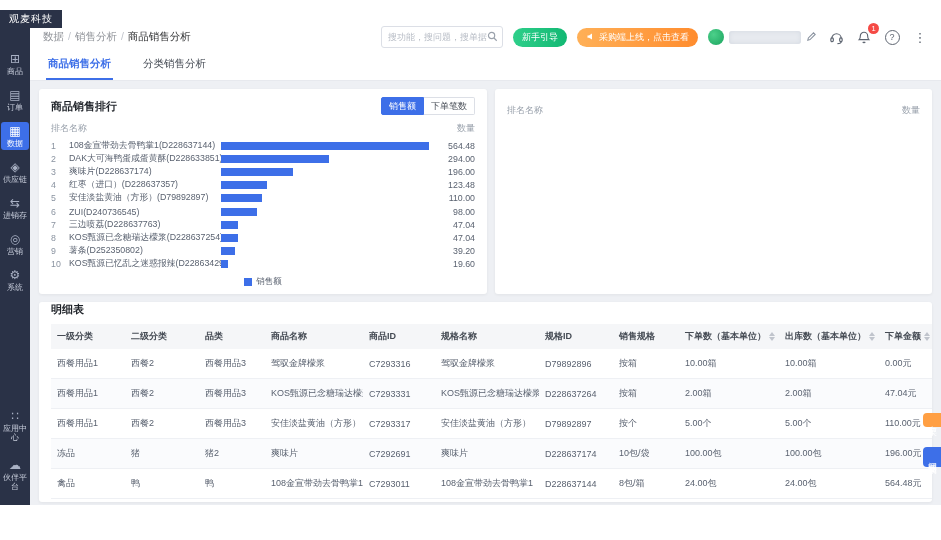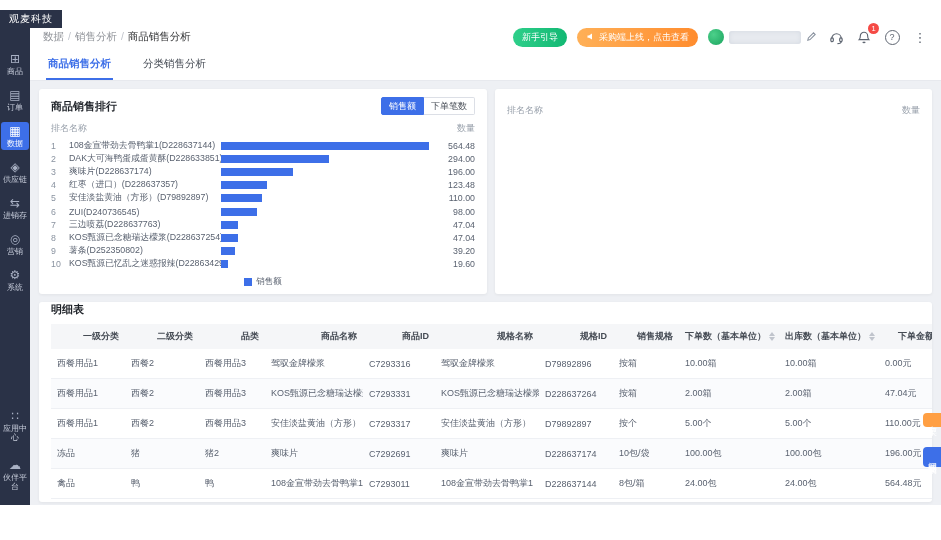--- a/index.html
+++ b/index.html
@@ -85,21 +85,21 @@
   .crow .bar{height:8px;background:#3D6FE8;}
   .crow .val{width:46px;text-align:right;}
   .legend{display:flex;justify-content:center;align-items:center;gap:4px;margin-top:5px;
     font-size:8.5px;color:#5A6270;}
   .legend i{width:8px;height:8px;background:#3D6FE8;display:inline-block;}
   .emptybody{height:140px;}
 
   .tablecard{margin-top:8px;padding:0 12px;height:200px;overflow:hidden;}
   .tablecard h3{margin:0 0 7px;font-size:11px;color:#1F2329;}
   table{width:100%;border-collapse:collapse;table-layout:fixed;}
-  th{background:#F5F6F8;font-size:9px;color:#454B54;text-align:right;padding:0 6px;height:25px;
+  th{background:#F5F6F8;font-size:9px;color:#454B54;text-align:left;padding:0 6px;height:25px;
     font-weight:600;white-space:nowrap;overflow:hidden;}
   td{font-size:9px;color:#5A6270;padding:0 6px;height:29px;border-bottom:1px solid #EEF0F4;
     white-space:nowrap;overflow:hidden;background:#fff;}
   tbody tr:nth-child(even) td{background:#FAFBFD;}
   .sort{display:inline-flex;flex-direction:column;margin-left:3px;vertical-align:middle;}
   .sort i{width:0;height:0;border-left:3px solid transparent;border-right:3px solid transparent;display:block;}
   .sort .up{border-bottom:4px solid #C0C4CC;margin-bottom:1px;}
   .sort .down{border-top:4px solid #C0C4CC;}
 
   
@@ -155,20 +155,29 @@
           <span class="sicon">☁</span>
           <span class="slabel">伙伴平台</span>
         </div>
       </div>
   </aside>
   <div class="logo">观麦科技</div>
 
   <header>
     <nav id="breadcrumb"><span class="crumb">数据</span><span class="sep">/</span><span class="crumb">销售分析</span><span class="sep">/</span><span class="crumb cur">商品销售分析</span></nav>
     <div class="hright">
+      <div class="search">
+        <span>搜功能，搜问题，搜单据</span>
+        <span>
+          <svg width="11" height="11" viewBox="0 0 12 12" fill="none" stroke="#9AA1AB" stroke-width="1.3">
+              <circle cx="5" cy="5" r="3.4"></circle>
+              <path d="M7.6 7.6L10.6 10.6"></path>
+            </svg>
+        </span>
+      </div>
       <button class="pill green">
         <span>新手引导</span>
       </button>
       <button class="pill orange">
         <span>
           <svg width="9" height="9" viewBox="0 0 12 12" fill="#fff">
               <path d="M2 4.5h2l4-2.5v8l-4-2.5H2z"></path>
             </svg>
         </span>
         <span>采购端上线，点击查看</span>

